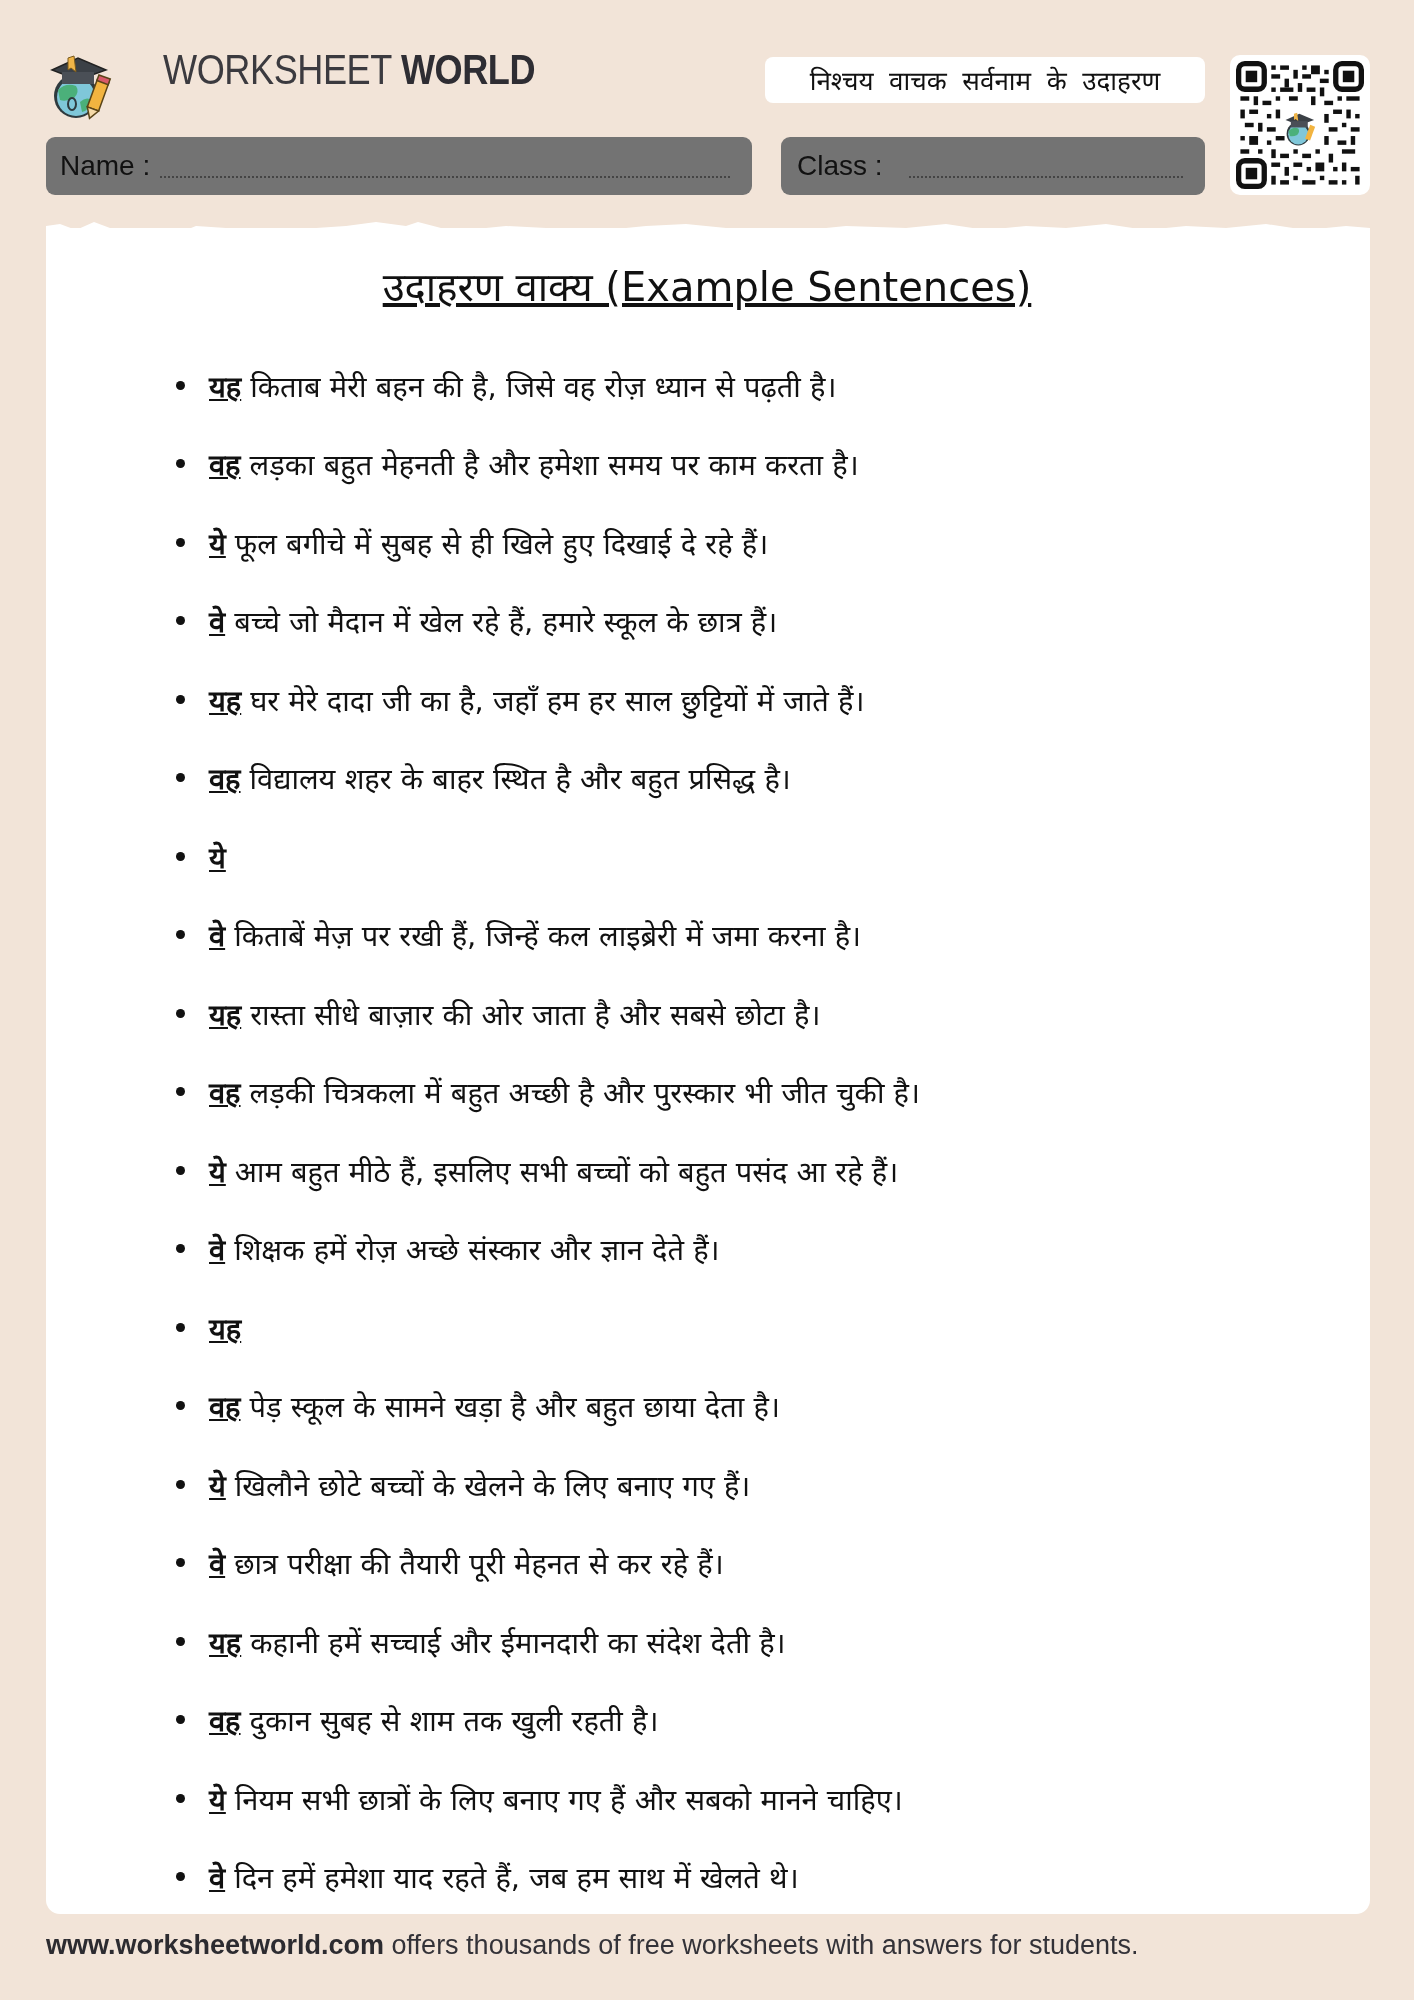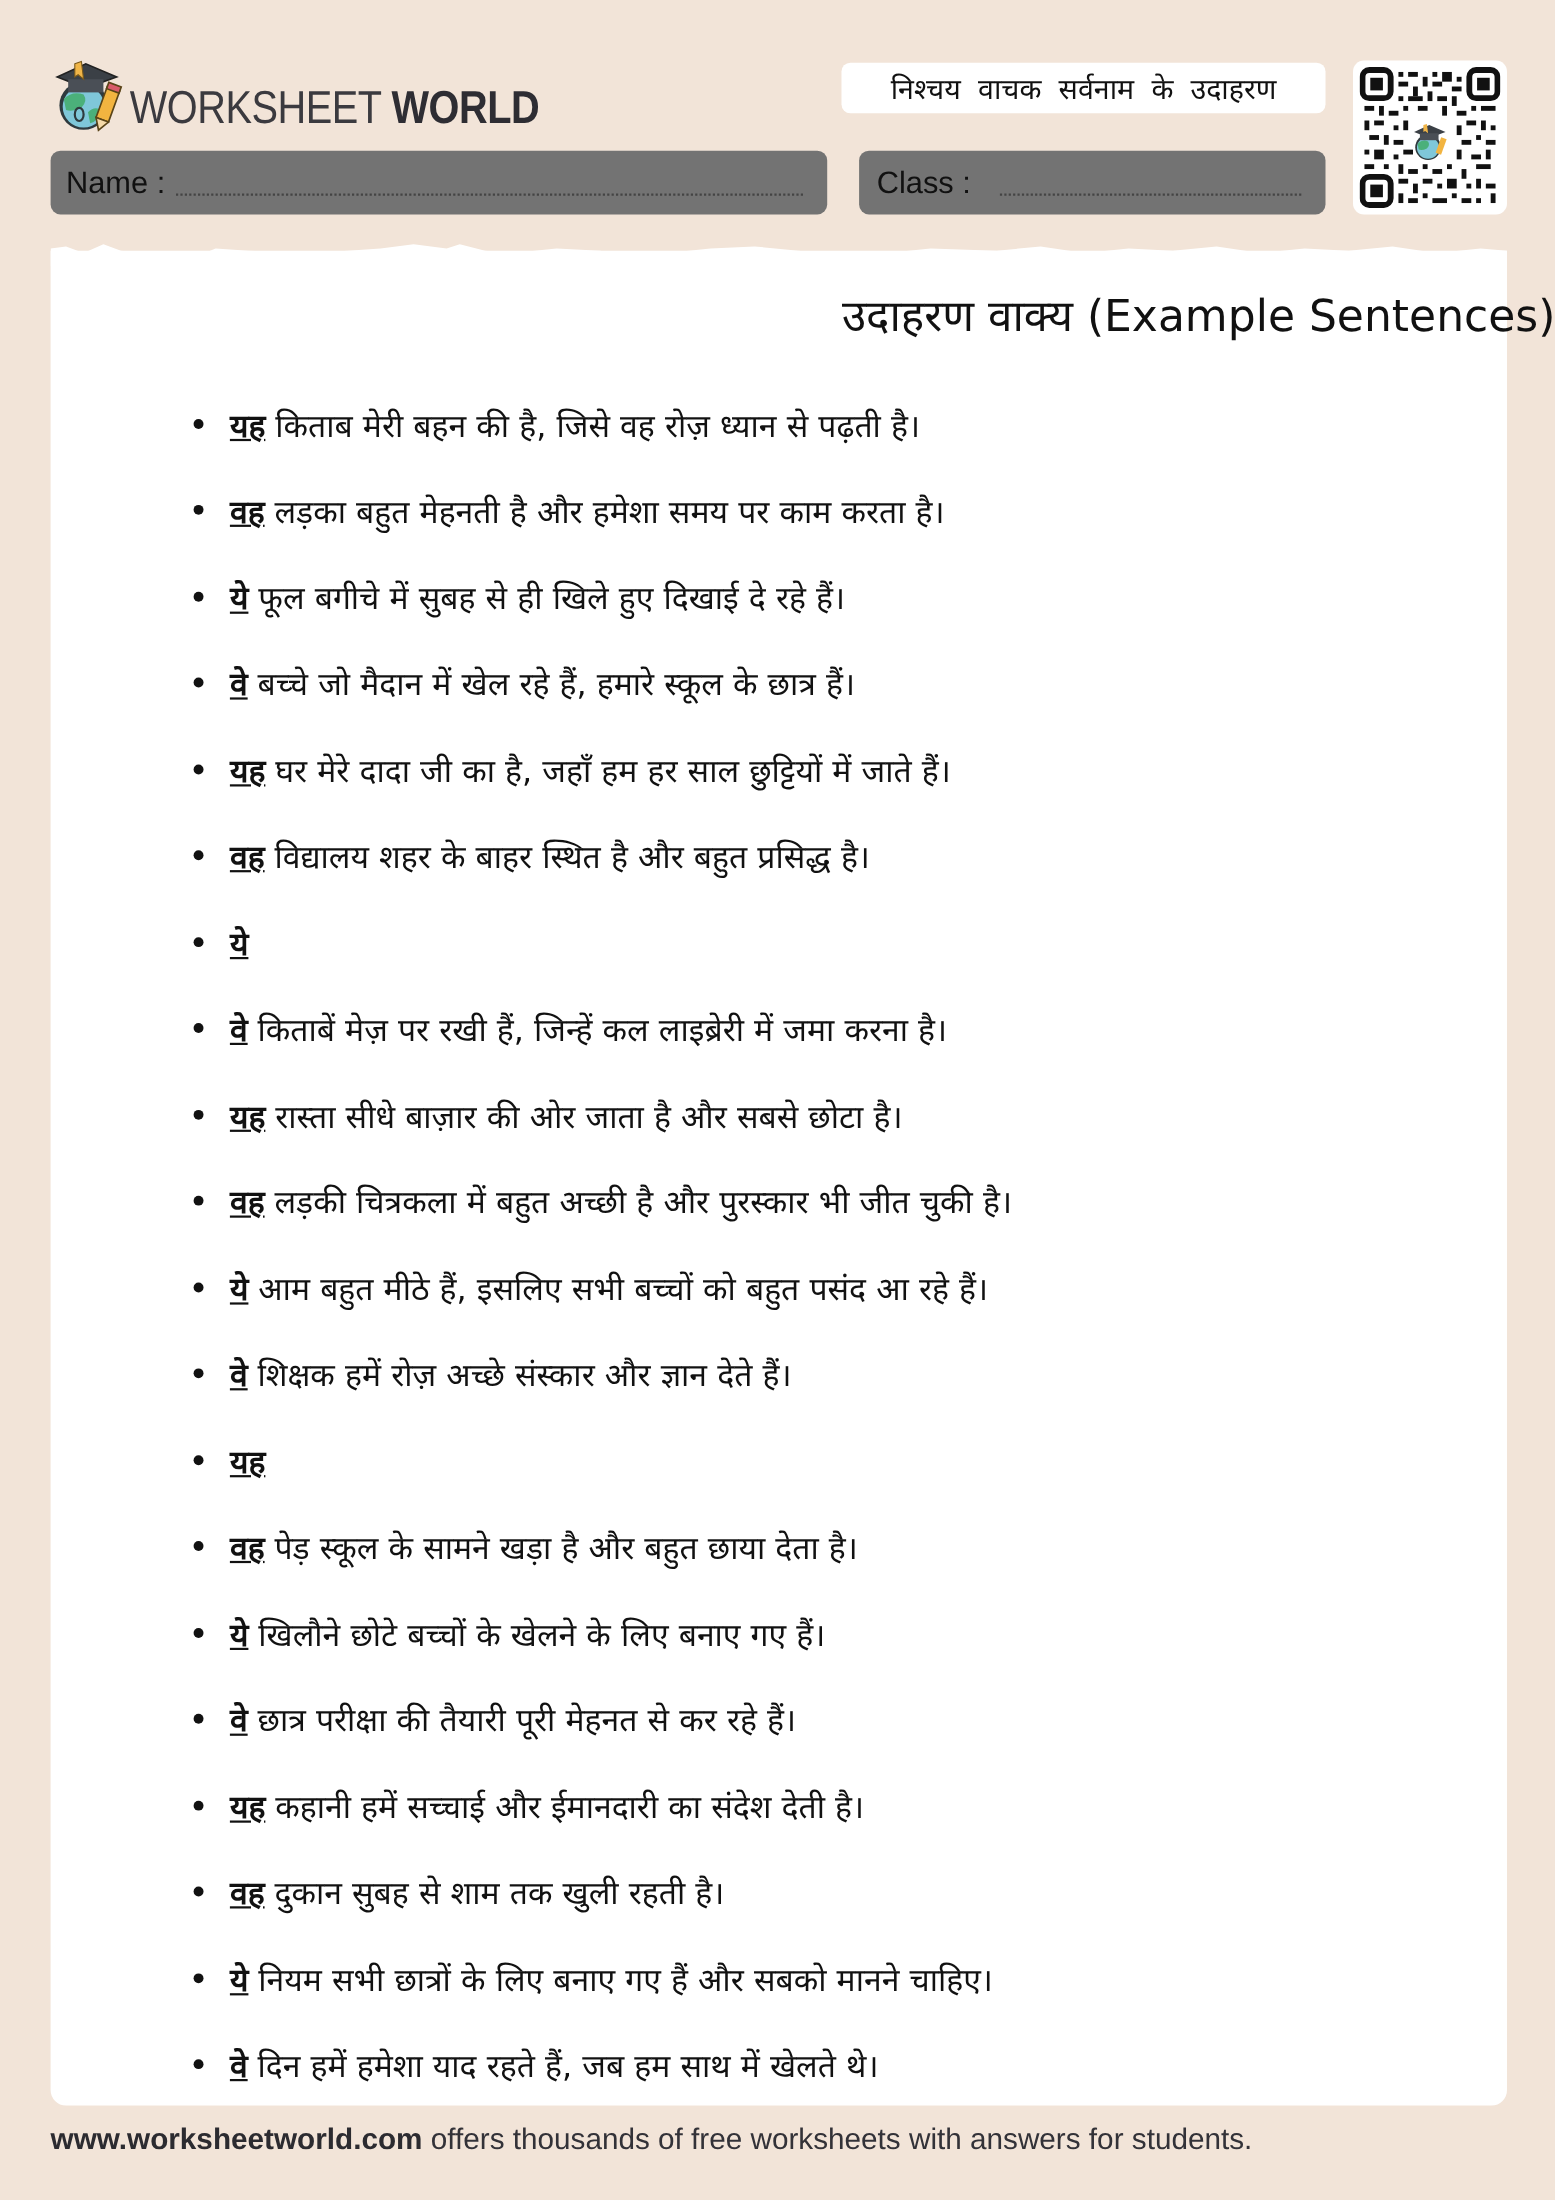--- a/index.html
+++ b/index.html
@@ -2,21 +2,21 @@
 <html><head>
 <meta charset="utf-8">
 <style>
   html, body { margin: 0; padding: 0; }
   body {
     width: 1414px; height: 2000px; position: relative; overflow: hidden;
     background: #f2e4d8;
     font-family: "Liberation Sans", "DejaVu Sans", sans-serif;
     color: #111;
   }
-  .logo { position: absolute; left: 46px; top: 46px; height: 76px; display: flex; align-items: flex-end; }
+  .logo { position: absolute; left: 46px; top: 46px; height: 76px; display: flex; align-items: flex-start; gap: 45px; }
   .logo-mark { width: 66px; height: 76px; }
   .logo-text { margin-left: 6px; font-size: 42px; letter-spacing: -0.5px; color: #3b3a3f; font-family: "Liberation Sans", sans-serif; transform: scaleX(0.86); transform-origin: left center; white-space: nowrap; }
   .logo-text .b { font-weight: bold; color: #2e2d33; }
 
   .topic-box { position: absolute; left: 765px; top: 57px; width: 440px; height: 46px; background: #fff; border-radius: 8px; display: flex; align-items: center; justify-content: center; }
   .topic-box span { font-family: Liberation Mono, monospace; font-size: 26px; color: #111; }
 
   .field { position: absolute; top: 137px; height: 58px; background: #737373; border-radius: 9px; display: flex; align-items: center; }
   .field .lbl { font-size: 28px; color: #111; margin-left: 14px; white-space: nowrap; }
   .field .line { flex: 1; border-bottom: 2px dotted #444; margin: 0 22px 0 10px; height: 22px; }
@@ -24,21 +24,21 @@
   .class-field { left: 781px; width: 424px; }
   .class-field .lbl { margin-left: 16px; }
   .class-field .line { margin-left: 26px; }
 
   .qr { position: absolute; left: 1230px; top: 55px; width: 140px; height: 140px; background: #fff; border-radius: 10px; }
   .qr svg { position: absolute; left: 6px; top: 6px; }
 
   .panel { position: absolute; left: 46px; top: 228px; width: 1324px; height: 1686px; background: #fff; border-radius: 0 0 14px 14px; }
   .panel-edge { position: absolute; left: 46px; top: 212px; width: 1324px; height: 30px; }
 
-  .title { position: absolute; left: 0; right: 0; top: 258px; text-align: right; font-size: 40px; color: #111; font-family: "DejaVu Sans", sans-serif; }
+  .title { position: absolute; left: 0; right: 0; top: 258px; text-align: center; font-size: 40px; color: #111; font-family: "DejaVu Sans", sans-serif; text-decoration: underline; }
 
   .list { position: absolute; left: 176px; top: 346px; margin: 0; padding: 0; list-style: none; }
   .list li { height: 78.5px; display: flex; align-items: center; font-family: "DejaVu Sans", sans-serif; font-size: 29px; color: #111; white-space: nowrap; }
   .list .bullet { width: 9px; height: 9px; background: #111; border-radius: 50%; margin-right: 24px; flex: none; }
   .list .pron { font-weight: bold; margin-right: 9px; text-decoration: underline; }
 
   .footer { position: absolute; left: 46px; top: 1930px; font-size: 27px; color: #333238; white-space: nowrap; }
   .footer .site { font-weight: bold; color: #2c2b30; }
 </style>
 </head>

